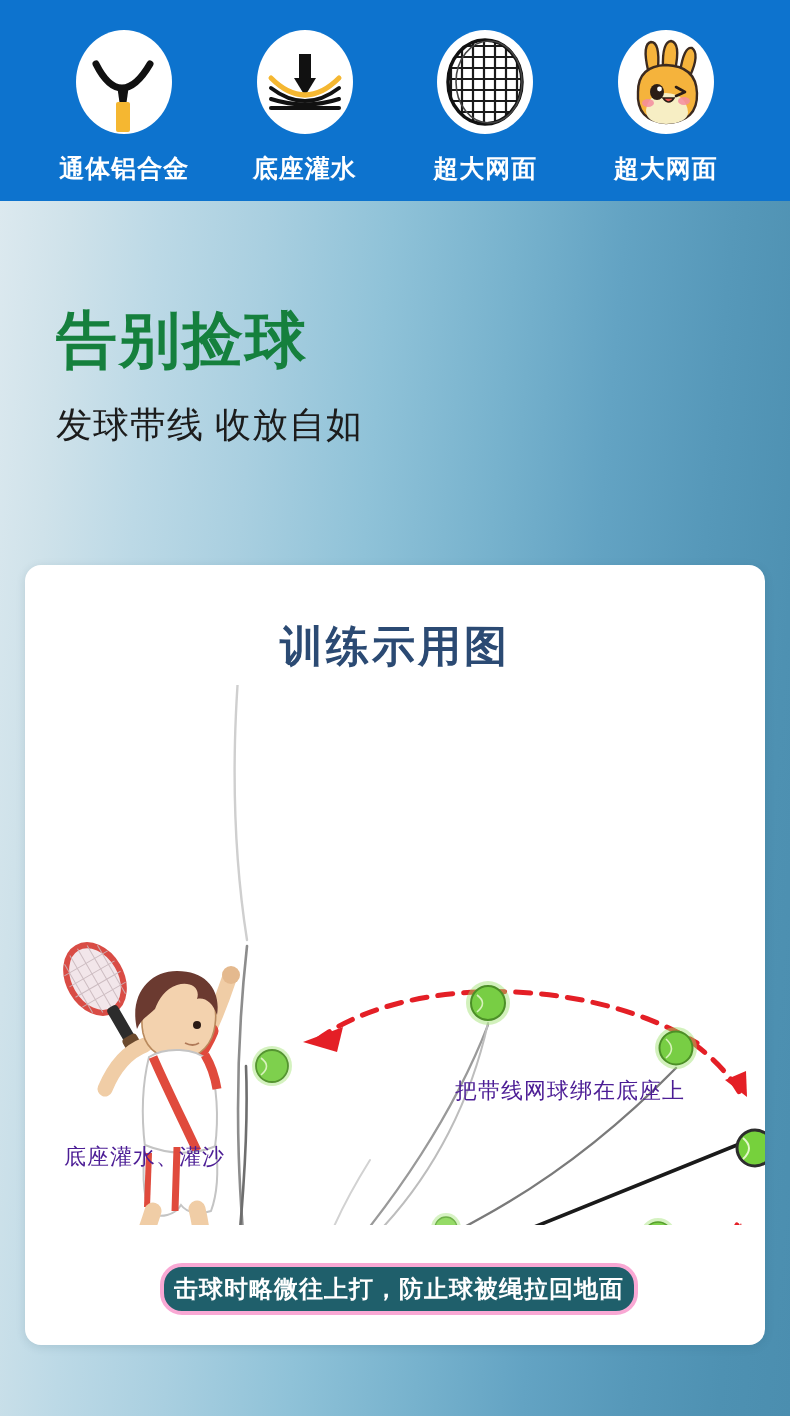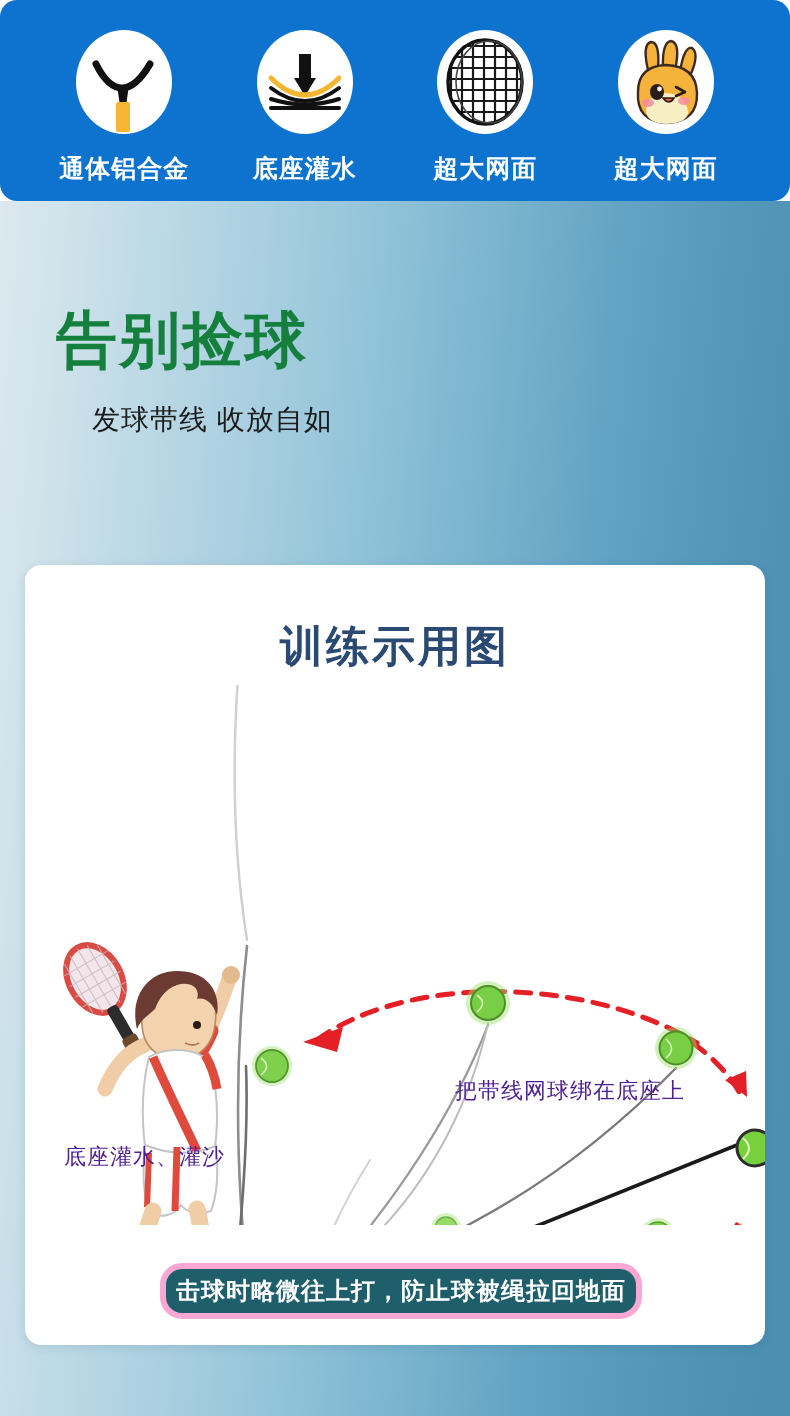--- a/index.html
+++ b/index.html
@@ -20,21 +20,20 @@
     position: absolute;
     top: 0; left: 0;
     width: 790px;
     height: 201px;
     background: #0d73ce;
     display: flex;
     align-items: flex-start;
     justify-content: space-around;
     box-sizing: border-box;
     padding: 30px 34px 0 34px;
-    border-radius: 17px;
   }
   .feature-item {
     width: 150px;
     display: flex;
     flex-direction: column;
     align-items: center;
   }
   .feature-circle {
     width: 96px;
     height: 104px;
@@ -84,25 +83,24 @@
   .hero-line {
     font-size: 61px;
     font-weight: bold;
     color: #15803d;
     line-height: 1.32;
     letter-spacing: 2px;
     white-space: nowrap;
   }
   .hero-sub {
     margin-top: 20px;
-    font-size: 28px;
+    font-size: 36px;
     color: #1c1c1c;
     letter-spacing: 1px;
     white-space: nowrap;
-    margin-left: 36px;
   }
 
   
   .card {
     position: absolute;
     left: 25px;
     top: 565px;
     width: 740px;
     height: 780px;
     background: #ffffff;
@@ -143,21 +141,21 @@
   .cap-right { left: 455px; top: 1076px; text-align: center; }
 
   .note-pill {
     position: absolute;
     left: 160px;
     top: 1263px;
     width: 470px;
     height: 44px;
     border-radius: 22px;
     background: #1f5f6b;
-    border: 6px solid #f9a8d4;
+    border: 4px solid #f9a8d4;
     display: flex;
     align-items: center;
     justify-content: center;
   }
   .note-pill span {
     color: #ffffff;
     font-size: 24px;
     font-weight: bold;
     letter-spacing: 1px;
     white-space: nowrap;

